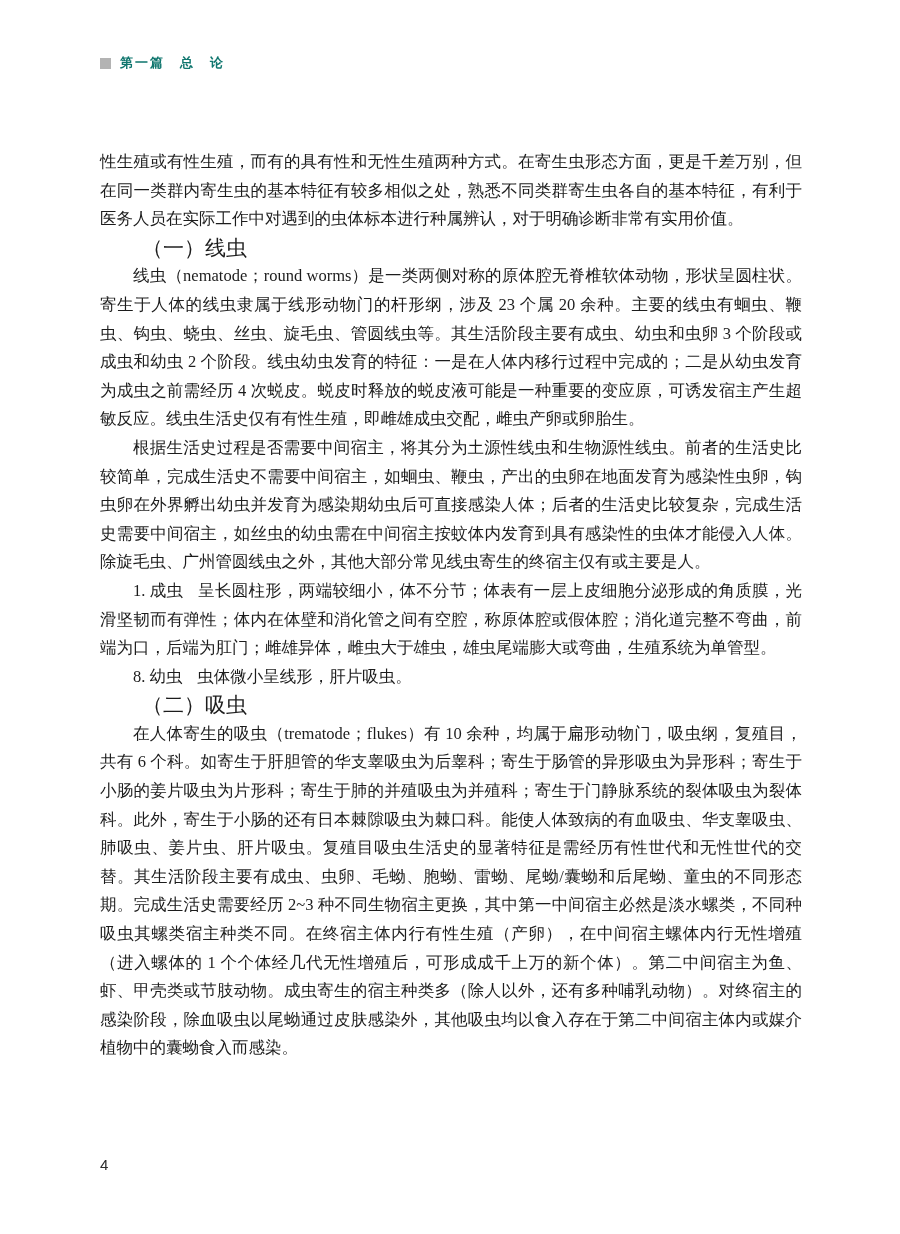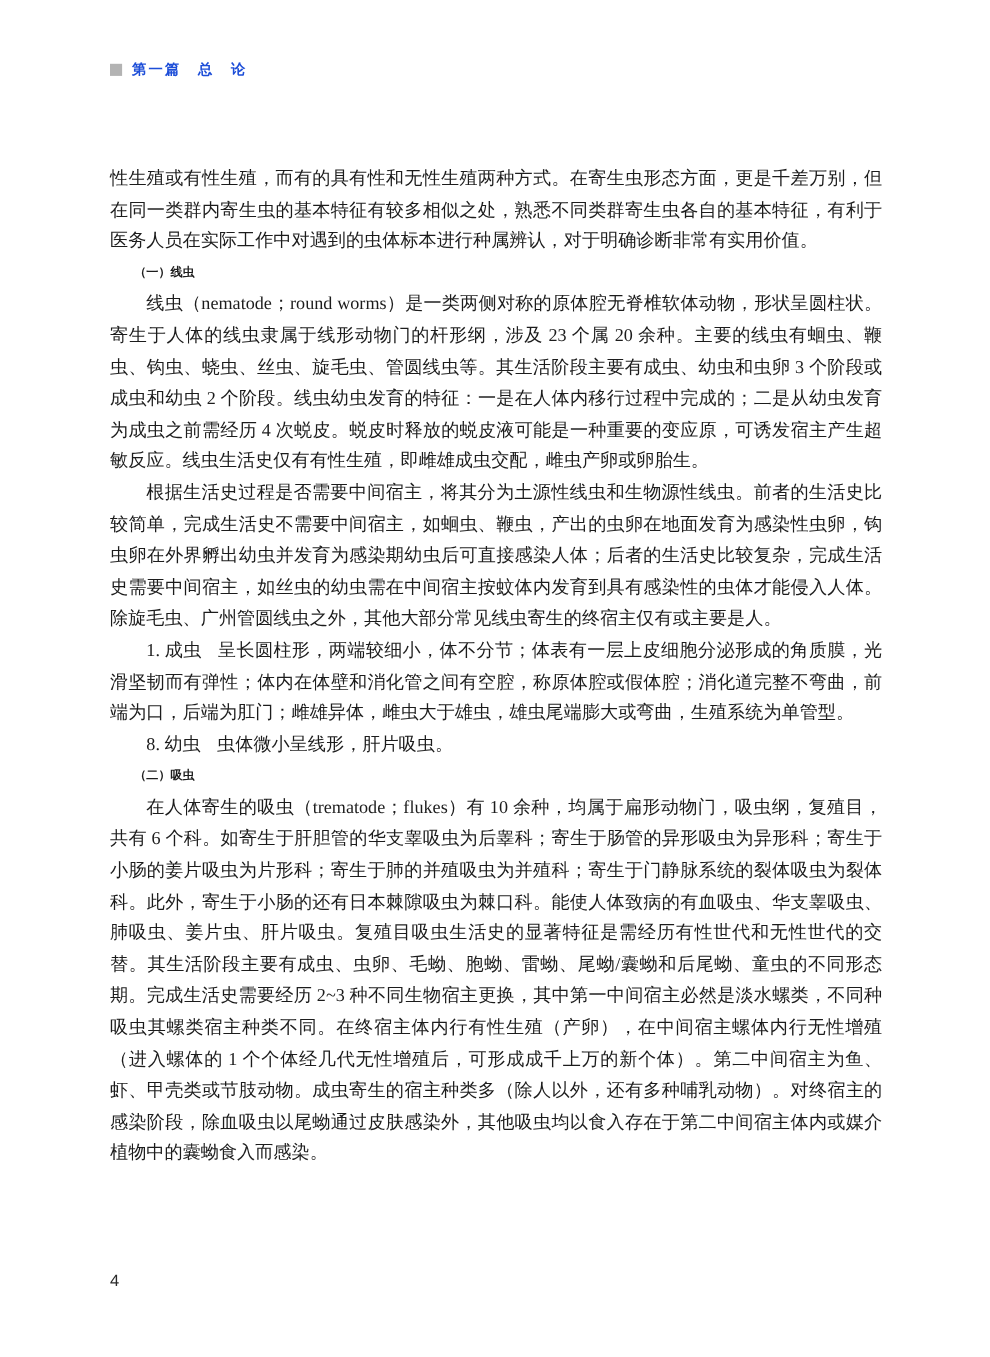--- a/index.html
+++ b/index.html
@@ -23,40 +23,40 @@
     gap: 9px;
   }
   .header-square {
     width: 11px;
     height: 11px;
     background: #b3b3b3;
     display: inline-block;
   }
   .header-text {
     font-size: 13px;
-    color: #1d4ed8;
+    color: #0f766e;
     font-weight: bold;
     letter-spacing: 2px;
     font-family: Liberation Mono, monospace;
   }
   .body-block {
     position: absolute;
     top: 148px;
     left: 100px;
     width: 702px;
     font-size: 16.5px;
     line-height: 28.6px;
     text-align: justify;
   }
   .para { text-indent: 2em; }
   .para.no-indent { text-indent: 0; }
   .sub-heading {
     text-indent: 2em;
-    font-weight: bold;
-    font-size: 11px;
+    font-weight: normal;
+    font-size: 21px;
     line-height: 28.6px;
   }
   .item-label { font-weight: normal; }
   .item-text { margin-left: 0.9em; }
   .page-footer {
     position: absolute;
     bottom: 60px;
     left: 100px;
   }
   .page-number {

